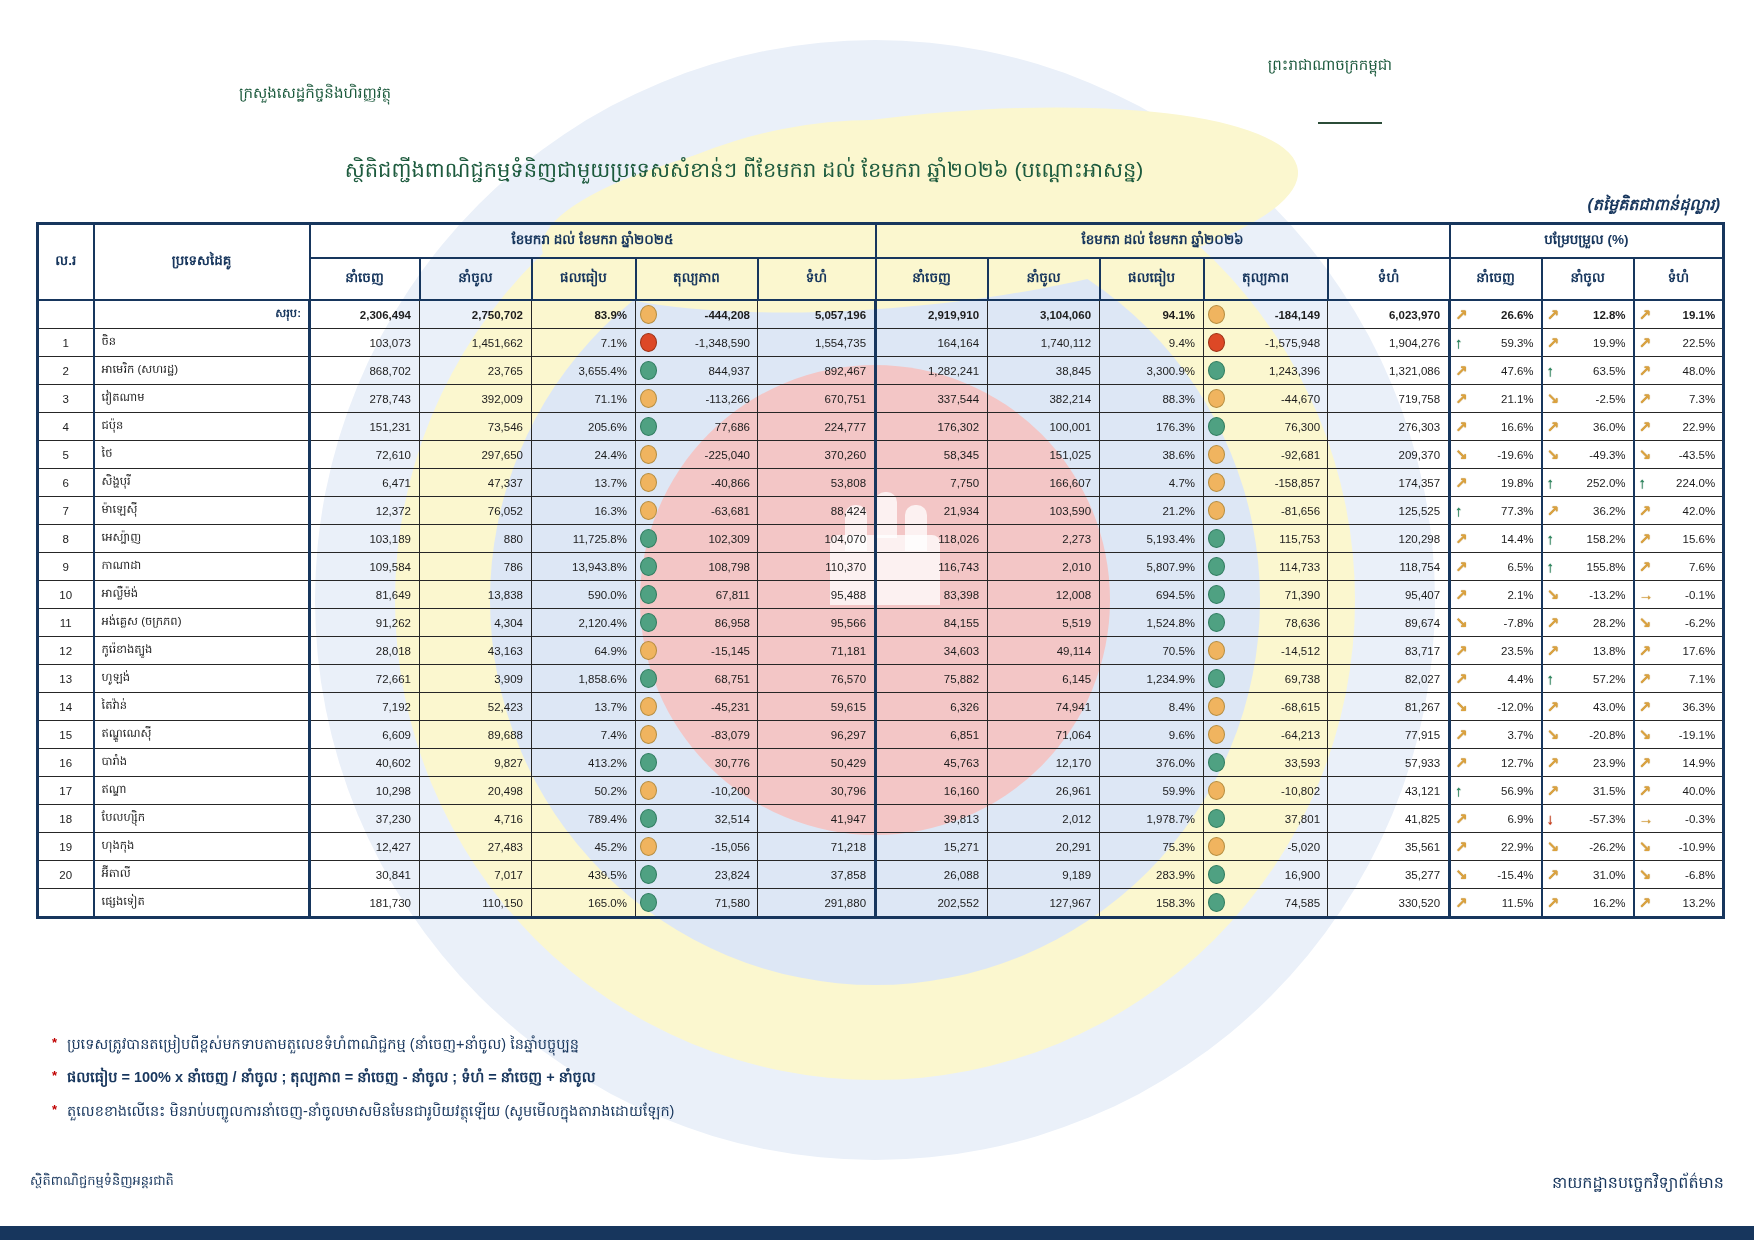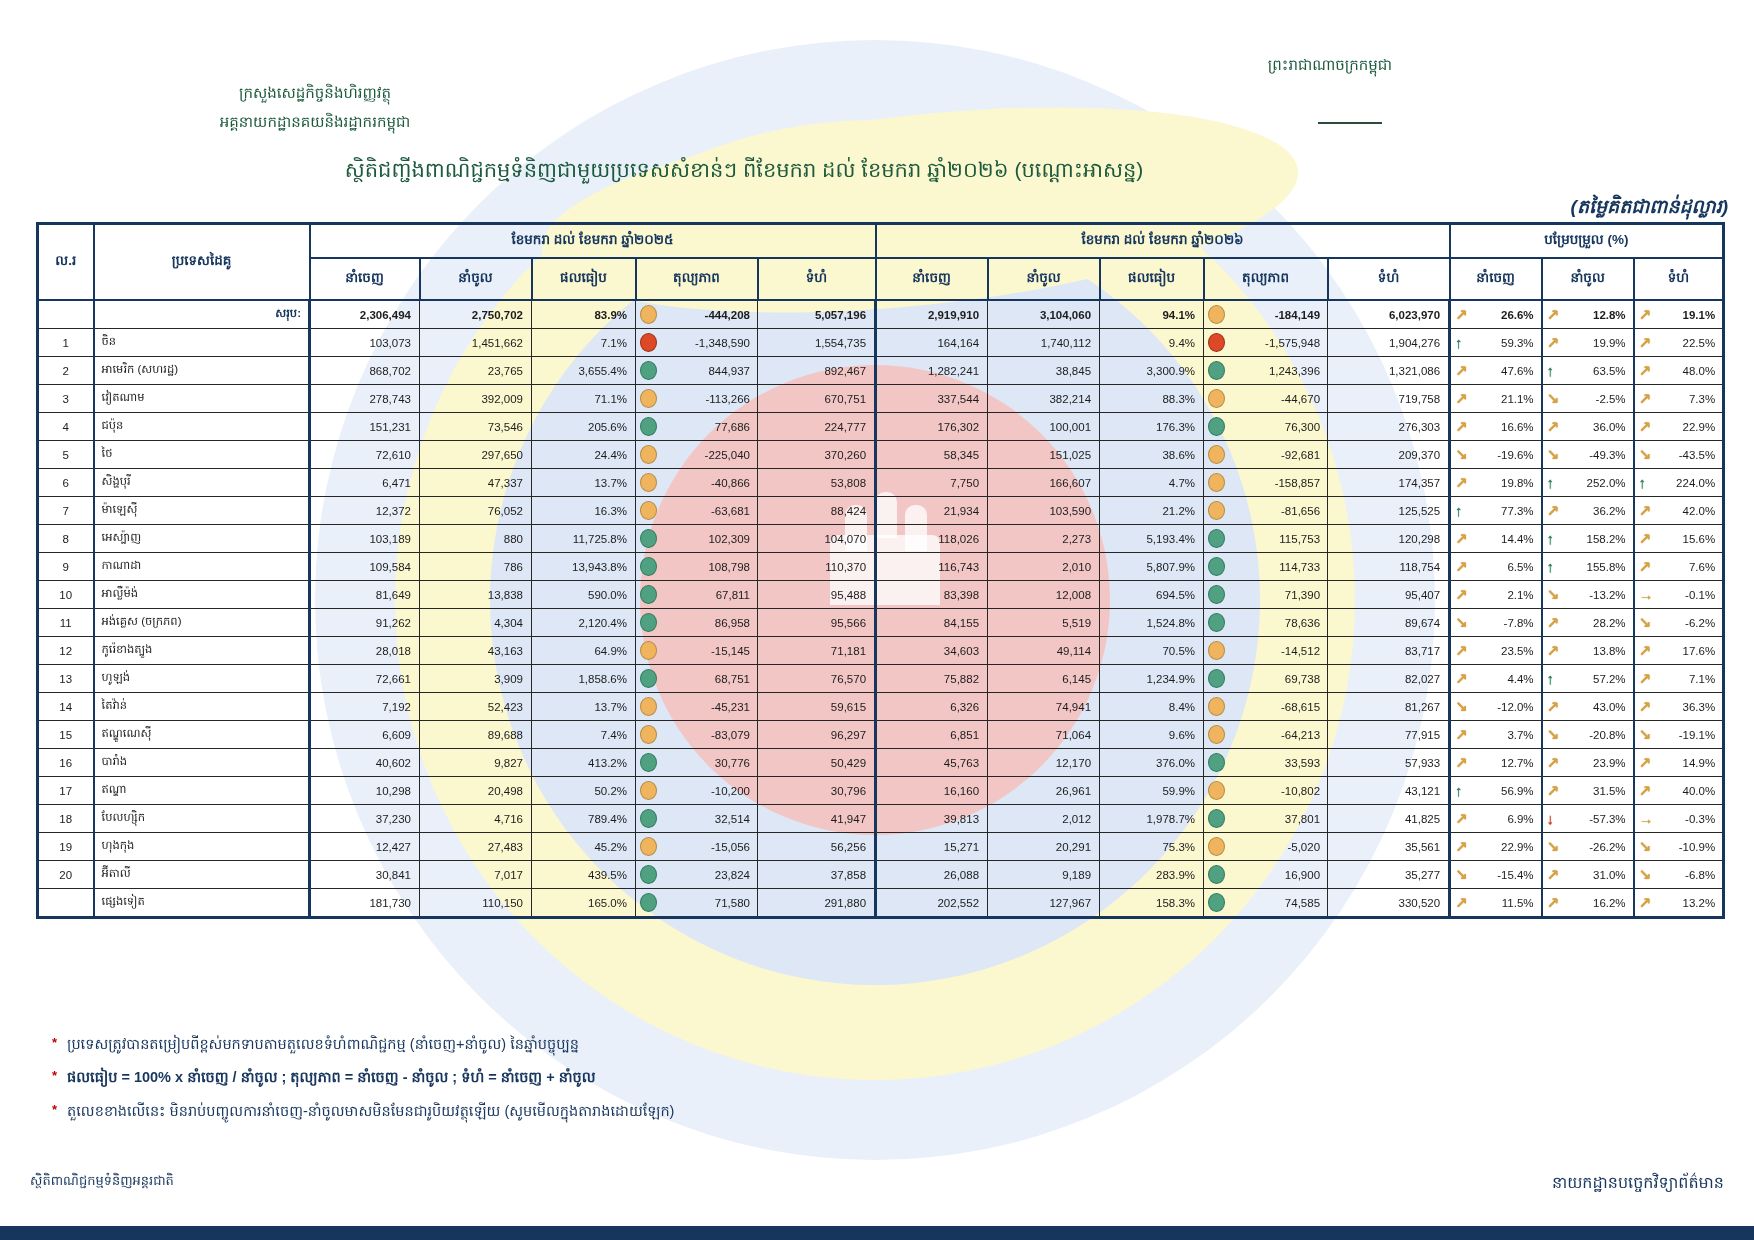--- a/index.html
+++ b/index.html
@@ -17,21 +17,21 @@
              border-radius:50%;transform:rotate(-6deg);}
   .wm-temple{position:absolute;left:830px;top:535px;width:110px;height:70px;background:rgba(255,255,255,.75);
              border-radius:8px 8px 0 0;}
   .wm-tower{position:absolute;width:22px;height:46px;background:rgba(255,255,255,.75);border-radius:10px 10px 0 0;}
   
   .khmer-green{color:#1c5a3d;font-weight:normal;}
   #ministry{left:120px;top:78px;width:390px;text-align:center;font-size:15px;line-height:1.95;z-index:2;}
   #kingdom{left:1115px;top:50px;width:430px;text-align:center;font-size:15px;line-height:1.95;z-index:2;}
   #kingdom-divider{left:1318px;top:122px;width:64px;height:2px;background:#2b4c38;z-index:2;}
   #main-title{left:0;top:156px;width:1488px;text-align:center;font-size:21px;z-index:2;}
-  #unit-note{right:26px;top:194px;font-size:19px;font-style:italic;color:#17365d;font-weight:bold;z-index:2;}
+  #unit-note{right:34px;top:194px;font-size:16px;font-style:italic;color:#17365d;font-weight:bold;z-index:2;}
   
   #trade-table{position:absolute;left:36px;top:222px;z-index:2;border-collapse:collapse;table-layout:fixed;
                width:1686px;border:3px solid #17365d;}
   #trade-table th{border:2px solid #17365d;color:#17365d;font-weight:bold;font-size:13.5px;
                   padding:1px 16px;background:transparent;white-space:nowrap;overflow:hidden;}
   #trade-table td{border:1px solid #262626;font-size:11.5px;height:27px;padding:0;background:transparent;
                   white-space:nowrap;overflow:hidden;vertical-align:middle;}
   #trade-table tr.hdr1 th{height:30px;}
   #trade-table tr.hdr2 th{height:38px;}
   td.c-no{text-align:center;font-size:12px;}
@@ -74,21 +74,20 @@
   <div class="wm-swoosh"></div>
   <div class="wm-c wm-pink"></div>
   <div class="wm-temple"></div>
   <div class="wm-tower" style="left:845px;top:505px;"></div>
   <div class="wm-tower" style="left:875px;top:492px;"></div>
   <div class="wm-tower" style="left:905px;top:505px;"></div>
 </div>
 
 <div id="ministry" class="abs khmer-green">
   <div>ក្រសួងសេដ្ឋកិច្ចនិងហិរញ្ញវត្ថុ</div>
-  <div>អគ្គនាយកដ្ឋានគយនិងរដ្ឋាករកម្ពុជា</div>
 </div>
 <div id="kingdom" class="abs khmer-green">
   <div>ព្រះរាជាណាចក្រកម្ពុជា</div>
 </div>
 <div id="kingdom-divider" class="abs"></div>
 
 <div id="main-title" class="abs khmer-green">ស្ថិតិជញ្ជីងពាណិជ្ជកម្មទំនិញជាមួយប្រទេសសំខាន់ៗ ពីខែមករា ដល់ ខែមករា ឆ្នាំ២០២៦ (បណ្ដោះអាសន្ន)</div>
 <div id="unit-note" class="abs">(តម្លៃគិតជាពាន់ដុល្លារ)</div>
 
 <table id="trade-table">
@@ -1288,21 +1287,21 @@
         <td class="c-num">
           <span class="pad">45.2%</span>
         </td>
         <td>
           <span class="cellflex">
             <span class="dot orange"></span>
             <span>-15,056</span>
           </span>
         </td>
         <td class="c-num">
-          <span class="pad">56,256</span>
+          <span class="pad">71,218</span>
         </td>
         <td class="c-num">
           <span class="pad">15,271</span>
         </td>
         <td class="c-num">
           <span class="pad">20,291</span>
         </td>
         <td class="c-num">
           <span class="pad">75.3%</span>
         </td>

